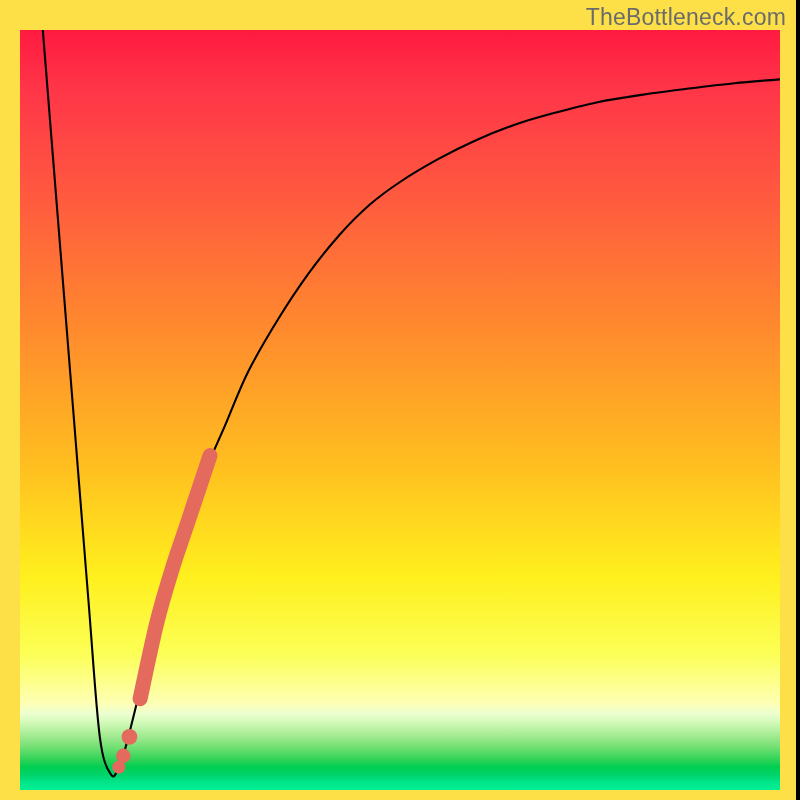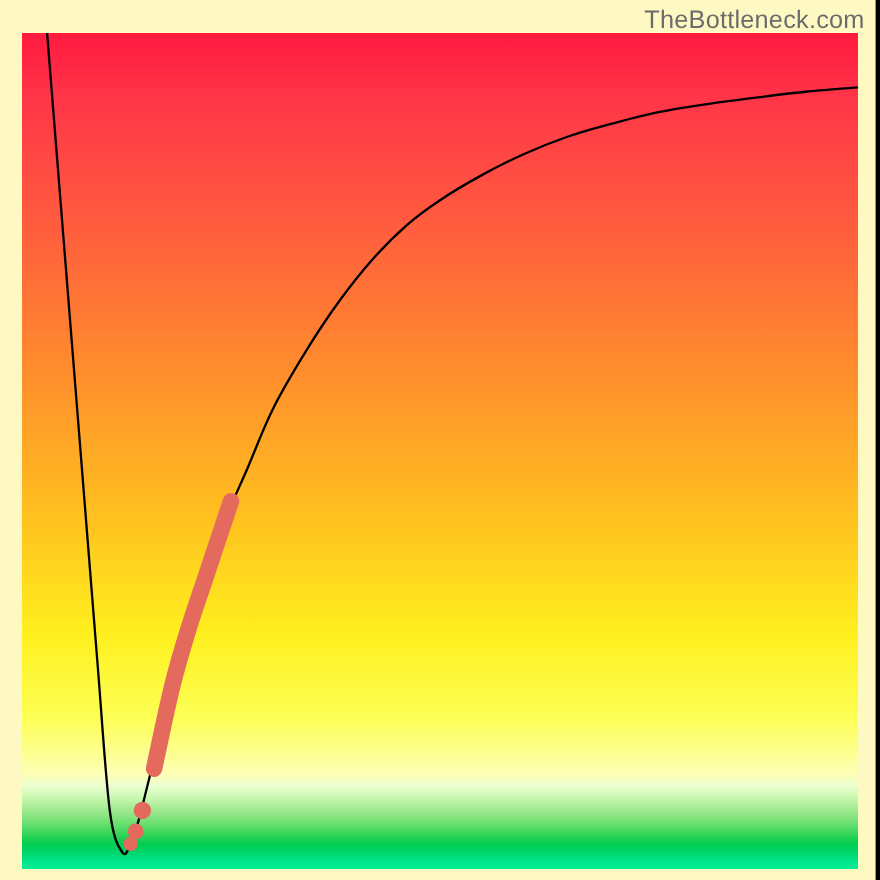--- a/index.html
+++ b/index.html
@@ -10,21 +10,21 @@
     overflow: hidden;
     background: #000;
     font-family: Arial, Helvetica, sans-serif;
   }
   .frame {
     position: absolute;
     left: 0;
     top: 0;
     width: 796px;
     height: 800px;
-    background: #fef9c3;
+    background: #fde047;
   }
   .plot-area {
     position: absolute;
     left: 20px;
     top: 30px;
     width: 760px;
     height: 760px;
     overflow: hidden;
   }
   .gradient {

